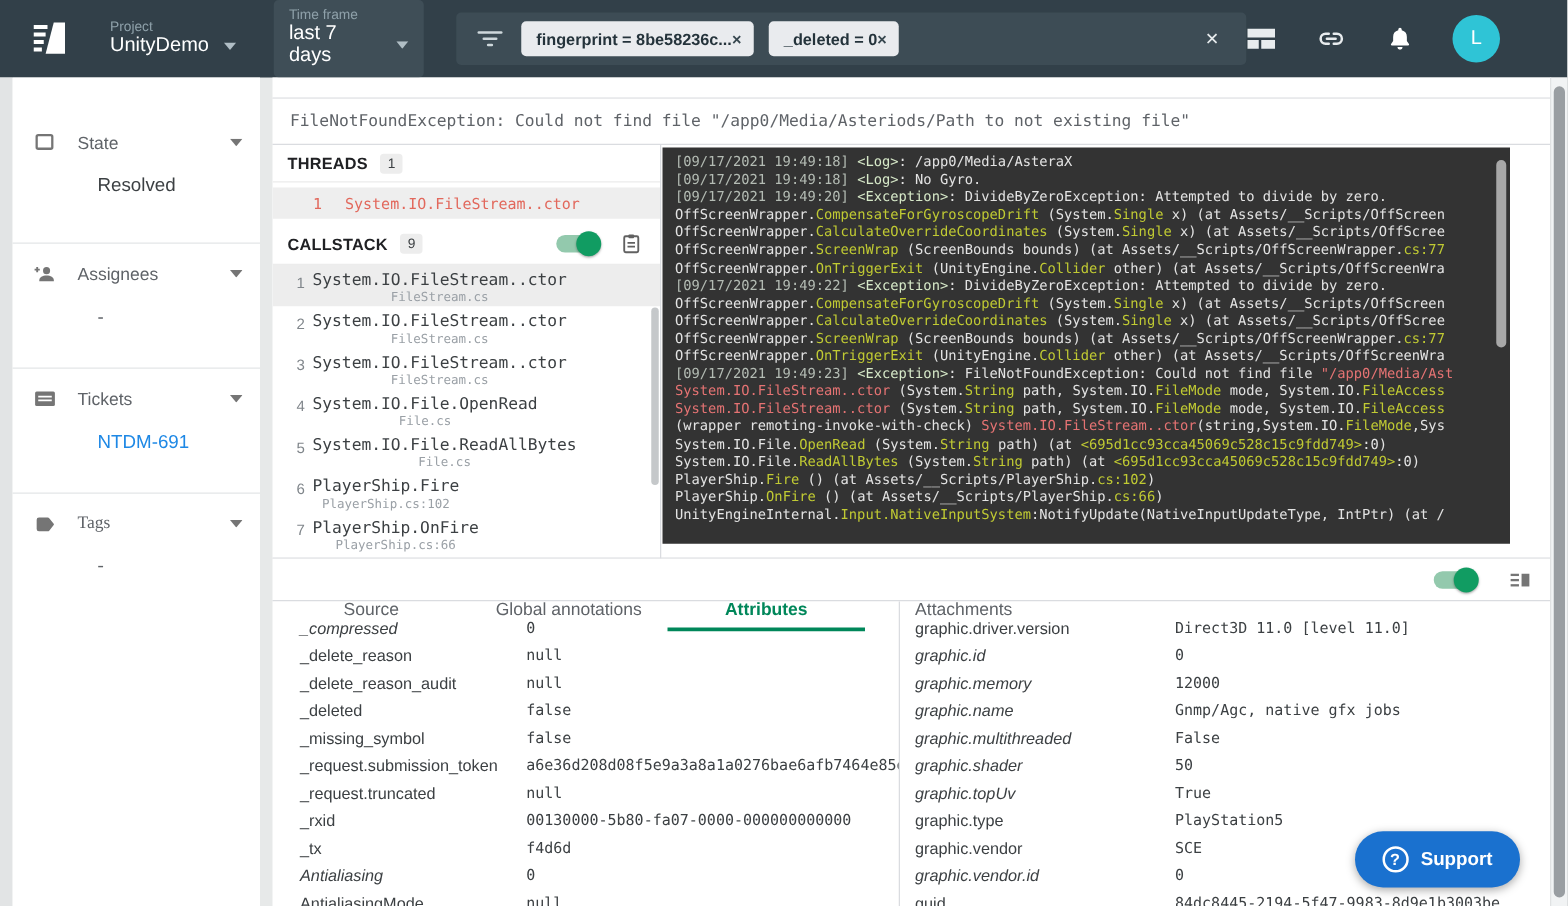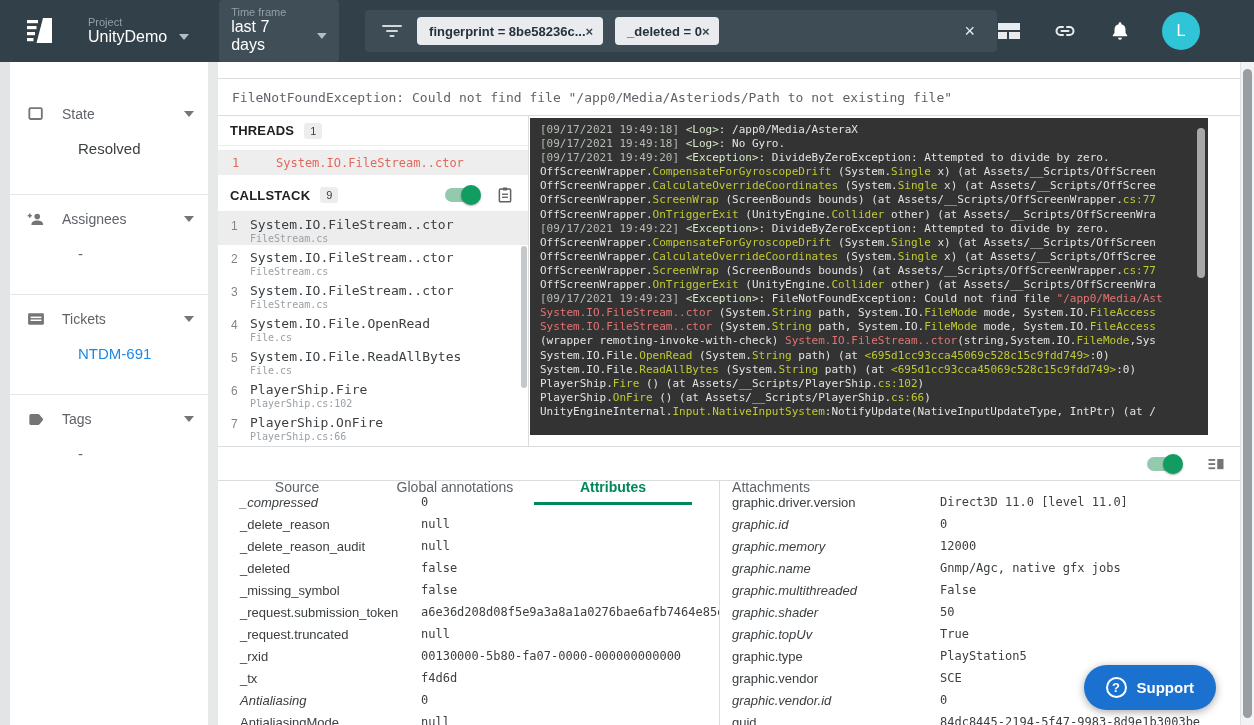--- a/index.html
+++ b/index.html
@@ -26,34 +26,34 @@
 
   
   .pagesb { position:absolute; right:0; top:62px; width:14px; height:663px; background:#f1f3f4; border-left:1px solid #e0e2e3; }
   .pagesb-thumb { position:absolute; left:2px; width:9px; top:7px; bottom:7px; background:#999ea2; border-radius:5px; }
   .leftstrip { position:absolute; left:0; top:62px; width:10px; height:663px; background:#e2e4e5; }
 
   
   .sidebar { position:absolute; left:10px; top:62px; width:198px; height:663px; background:#ffffff; }
   .sb-section { border-bottom:1px solid #e4e6e7; padding:14px 14px 0 16px; height:100px; }
   .sb-section.first { height:133px; padding-top:42px; }
-  .sb-section.last { border-bottom:none; }
+  .sb-section.last { border-bottom:none;font-family:Liberation Serif, serif; }
   .sb-head { display:flex; align-items:center; cursor:pointer; }
   .sb-icon { width:20px; height:20px; color:#757575; flex:0 0 auto; }
   .sb-label { margin-left:16px; font-size:14px; color:#5f6368; }
   .sb-caret { margin-left:auto; }
   .sb-value { margin:16px 0 0 52px; font-size:15px; color:#3c4043; }
   .sb-value.dim { color:#5f6368; }
   .sb-value.link { color:#1e88e5; cursor:pointer; }
 
   
   .topstrip { position:absolute; left:218px; top:62px; width:1022px; height:17px; background:#ffffff; border-bottom:1px solid #dadce0; }
   .errorbar { position:absolute; left:218px; top:79px; width:1022px; height:37px; background:#ffffff; border-bottom:1px solid #dadce0; display:flex; align-items:center; padding-left:14px; font-family:"DejaVu Sans Mono",monospace; font-size:13px; color:#5f6368; white-space:pre; overflow:hidden; }
   .cols { position:absolute; left:218px; top:116px; width:1022px; height:331px; background:#ffffff; border-bottom:1px solid #dadce0; }
-  .leftpanel { position:absolute; left:0; top:0; width:311px; height:331px; border-right:1px solid #dadce0; overflow:hidden; }
+  .leftpanel { position:absolute; left:0; top:0; width:311px; height:331px; border-right:1px solid #dadce0; overflow:hidden;text-align:center; }
   .sec-head { height:30px; display:flex; align-items:center; padding:0 12px; border-bottom:1px solid #ececec; }
   .sec-label { font-size:13px; font-weight:bold; color:#202124; letter-spacing:.2px; }
   .badge { margin-left:10px; background:#ededed; border-radius:3px; font-size:11px; color:#3c4043; padding:2px 6px; }
   .thread-row { height:25px; margin-top:4px; margin-bottom:4px; background:#eeeeee; display:flex; align-items:center; font-family:"DejaVu Sans Mono",monospace; font-size:12px; color:#e2685c; cursor:pointer; }
   .thread-num { padding-left:14px; width:58px; }
   .cs-head { height:33px; display:flex; align-items:center; padding:0 14px 0 12px; border-bottom:1px solid #ececec; }
   .toggle { position:relative; width:33px; height:14px; background:#93c9ad; border-radius:7px; margin-left:auto; cursor:pointer; }
   .toggle::after { content:""; position:absolute; right:-3px; top:-3px; width:20px; height:20px; border-radius:50%; background:#119c62; box-shadow:0 1px 2px rgba(0,0,0,.35); }
   .clip-icon { margin-left:18px; color:#616161; cursor:pointer; }
   .frames {}

